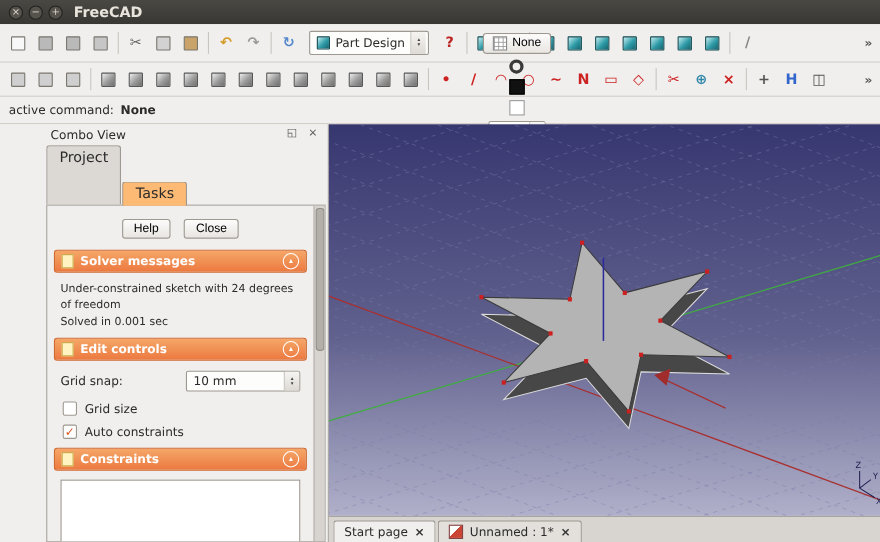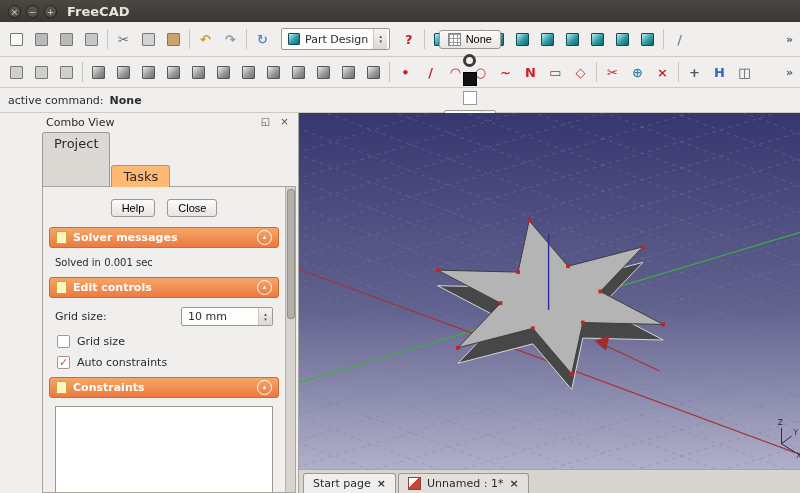--- a/index.html
+++ b/index.html
@@ -45,21 +45,21 @@
   .tab{padding:3px 11px;border:1px solid #9d9890;border-bottom:none;background:#dcd8d4;border-radius:3px 3px 0 0;font-size:13px;position:relative;}
   .tab.active{background:#fdba74;top:1px;z-index:2;margin-top:32px;}
   .panel-body{flex:1;border:1px solid #a9a49e;margin:0 2px 0 2px;position:relative;background:#f1efed;overflow:hidden;padding-right:10px;min-height:0;}
   .btn-row{display:flex;justify-content:center;gap:12px;margin:12px 0 10px;}
   .o-header{display:flex;align-items:center;gap:6px;background:linear-gradient(#f5a768,#ec7940);border:1px solid #cf6a33;border-radius:3px;color:#fff;font-weight:bold;font-size:11px;padding:2px 6px;margin:6px 6px 0 6px;}
   .o-header .doc-ic{width:9px;height:11px;background:#fff3c2;border:1px solid #caa545;flex:0 0 auto;}
   .o-header .collapse{margin-left:auto;width:13px;height:13px;border:1px solid #fff;border-radius:50%;font-size:7px;line-height:12px;text-align:center;color:#fff;}
   .solver-text{font-size:10px;margin:7px 12px;line-height:15px;}
   .field-row{display:flex;align-items:center;margin:9px 12px;}
   .field-row label{flex:1;}
-  .field-row .spincombo{width:92px;}
+  .field-row .spincombo{width:104px;}
   .spincombo .val{flex:1;}
   .cb-row{display:flex;align-items:center;gap:7px;margin:8px 14px;}
   .cb{width:13px;height:13px;background:#fff;border:1px solid #9d9890;border-radius:2px;box-sizing:border-box;font-size:11px;line-height:11px;text-align:center;color:#d9531e;font-weight:bold;}
   .listbox{margin:8px 12px;height:88px;background:#fff;border:1px solid #9d9890;}
   .vscroll{position:absolute;right:0;top:0;bottom:0;width:9px;background:#d7d4d0;border-left:1px solid #b5b1ac;}
   .vthumb{position:absolute;top:2px;left:1px;width:6px;height:42%;background:#b3afa9;border:1px solid #918d87;border-radius:3px;}
   
   .right{flex:1;display:flex;flex-direction:column;min-width:0;}
   .viewport{flex:1;position:relative;min-height:0;background:linear-gradient(#373770 0%,#62628f 55%,#b0b0ca 100%);}
   .viewport svg{position:absolute;inset:0;width:100%;height:100%;}
@@ -313,30 +313,31 @@
           <button class="btn">Help</button>
           <button class="btn">Close</button>
         </div>
 
         <div class="o-header">
           <span class="doc-ic"></span>
           <span>Solver messages</span>
           <span class="collapse">▴</span>
         </div>
         <div class="solver-text">
+          <div>Under-constrained sketch with 24 degrees of freedom</div>
           <div>Solved in 0.001 sec</div>
         </div>
 
         <div class="o-header">
           <span class="doc-ic"></span>
           <span>Edit controls</span>
           <span class="collapse">▴</span>
         </div>
         <div class="field-row">
-          <label>Grid size:</label>
+          <label>Grid snap:</label>
           <span class="spincombo">
             <span class="val">10 mm</span>
             <span class="spin">
                 <span>▴</span>
                 <span>▾</span>
               </span>
           </span>
         </div>
         <div class="cb-row">
           <span class="cb"></span>

